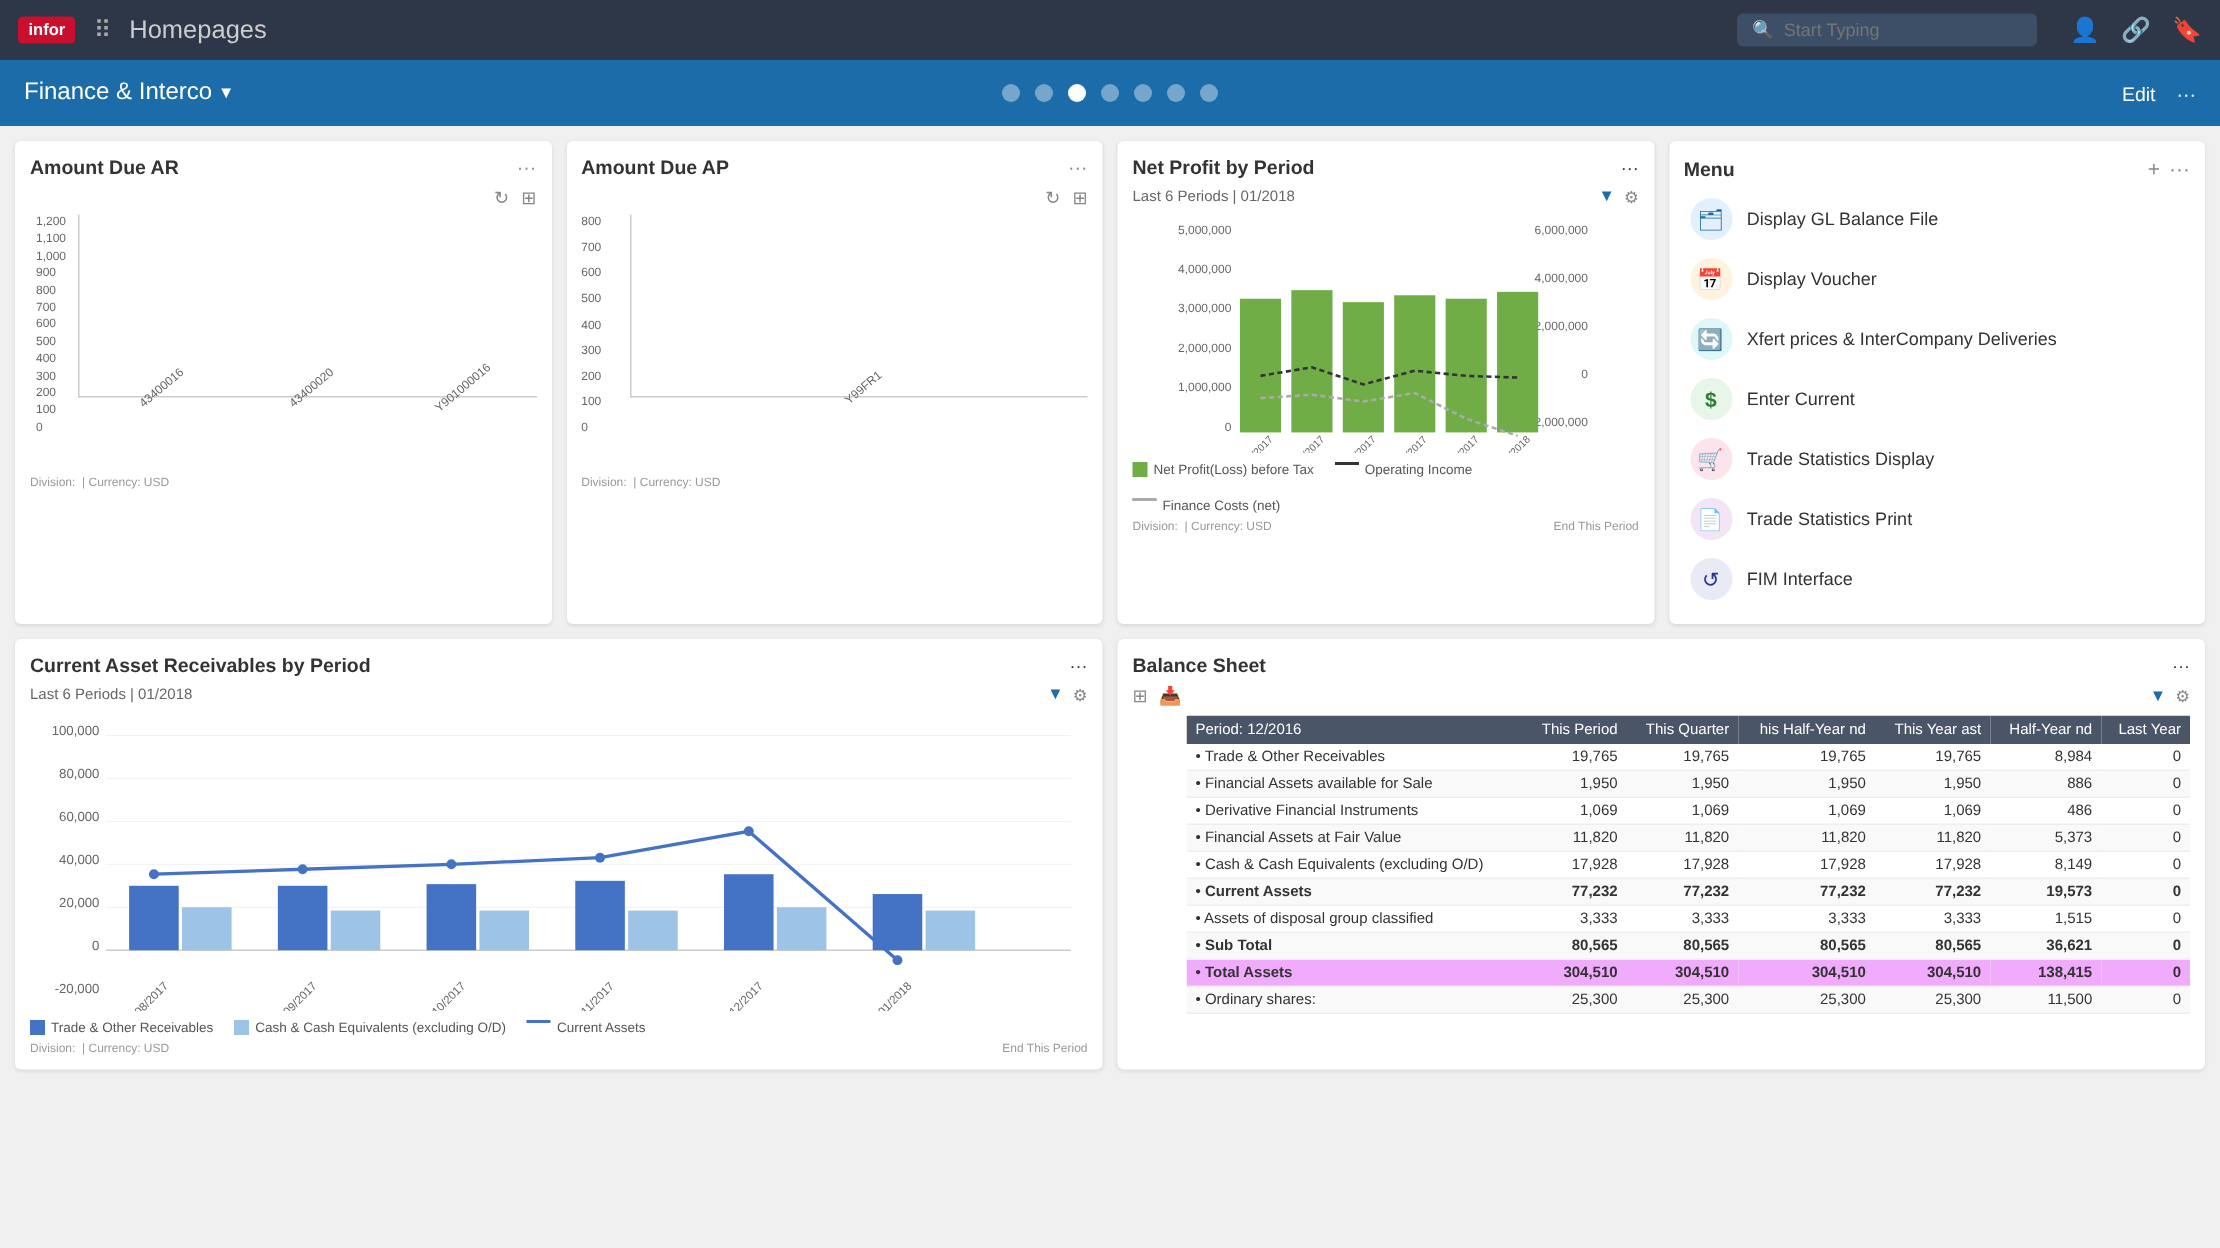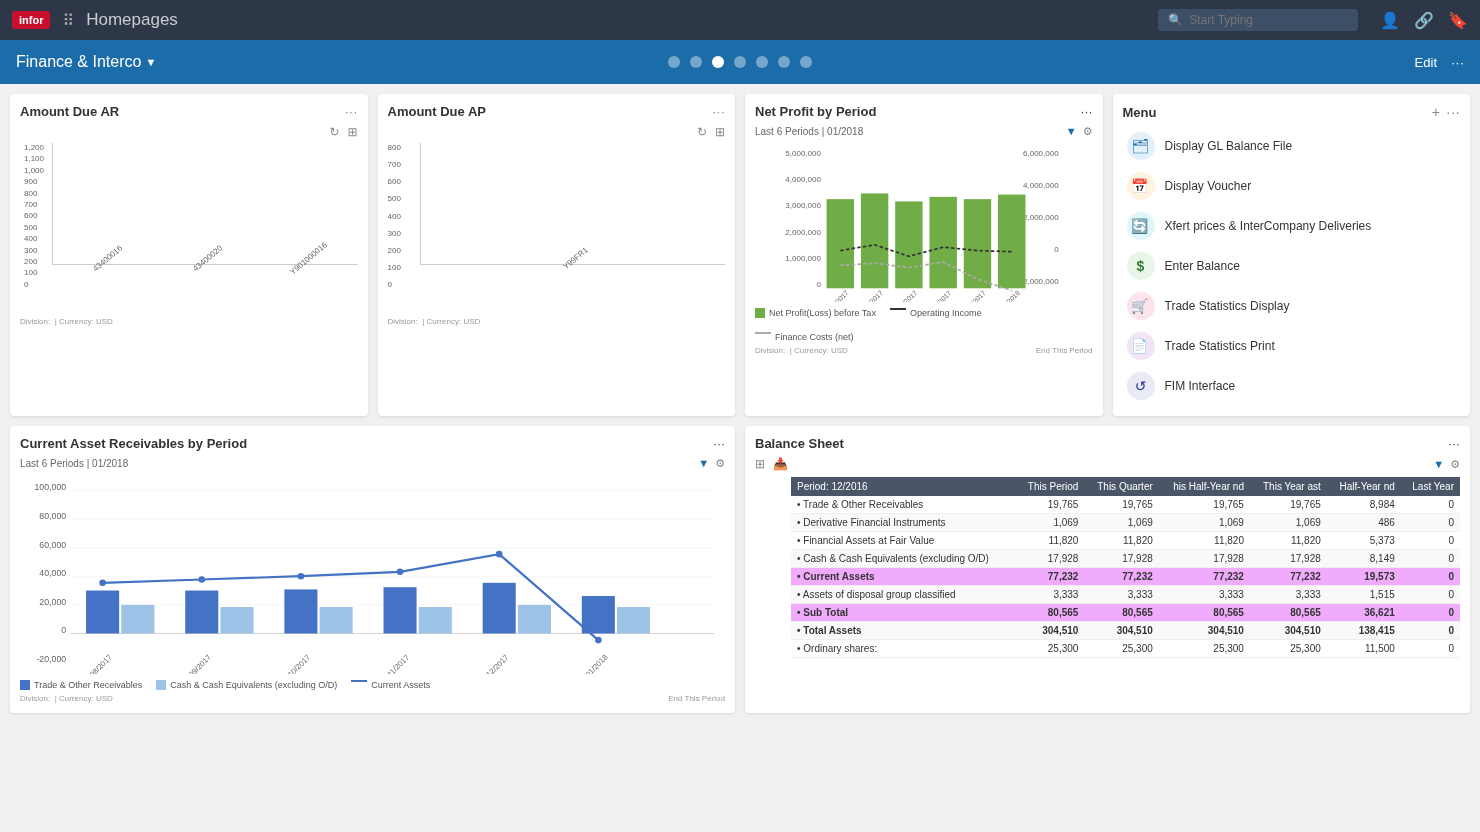--- a/index.html
+++ b/index.html
@@ -386,21 +386,21 @@
       <div class="menu-item">
         <div class="menu-icon orange">📅</div>
         <span class="menu-label">Display Voucher</span>
       </div>
       <div class="menu-item">
         <div class="menu-icon teal">🔄</div>
         <span class="menu-label">Xfert prices &amp; InterCompany Deliveries</span>
       </div>
       <div class="menu-item">
         <div class="menu-icon green" style="font-weight:bold;">$</div>
-        <span class="menu-label">Enter Balance</span>
+        <span class="menu-label">Enter Current</span>
       </div>
       <div class="menu-item">
         <div class="menu-icon red">🛒</div>
         <span class="menu-label">Trade Statistics Display</span>
       </div>
       <div class="menu-item">
         <div class="menu-icon purple">📄</div>
         <span class="menu-label">Trade Statistics Print</span>
       </div>
       <div class="menu-item">
@@ -527,20 +527,29 @@
           <tr>
             <td>• Trade &amp; Other Receivables</td>
             <td>19,765</td>
             <td>19,765</td>
             <td>19,765</td>
             <td>19,765</td>
             <td>8,984</td>
             <td>0</td>
           </tr>
           <tr>
+            <td>• Financial Assets available for Sale</td>
+            <td>1,950</td>
+            <td>1,950</td>
+            <td>1,950</td>
+            <td>1,950</td>
+            <td>886</td>
+            <td>0</td>
+          </tr>
+          <tr>
             <td>• Derivative Financial Instruments</td>
             <td>1,069</td>
             <td>1,069</td>
             <td>1,069</td>
             <td>1,069</td>
             <td>486</td>
             <td>0</td>
           </tr>
           <tr>
             <td>• Financial Assets at Fair Value</td>

